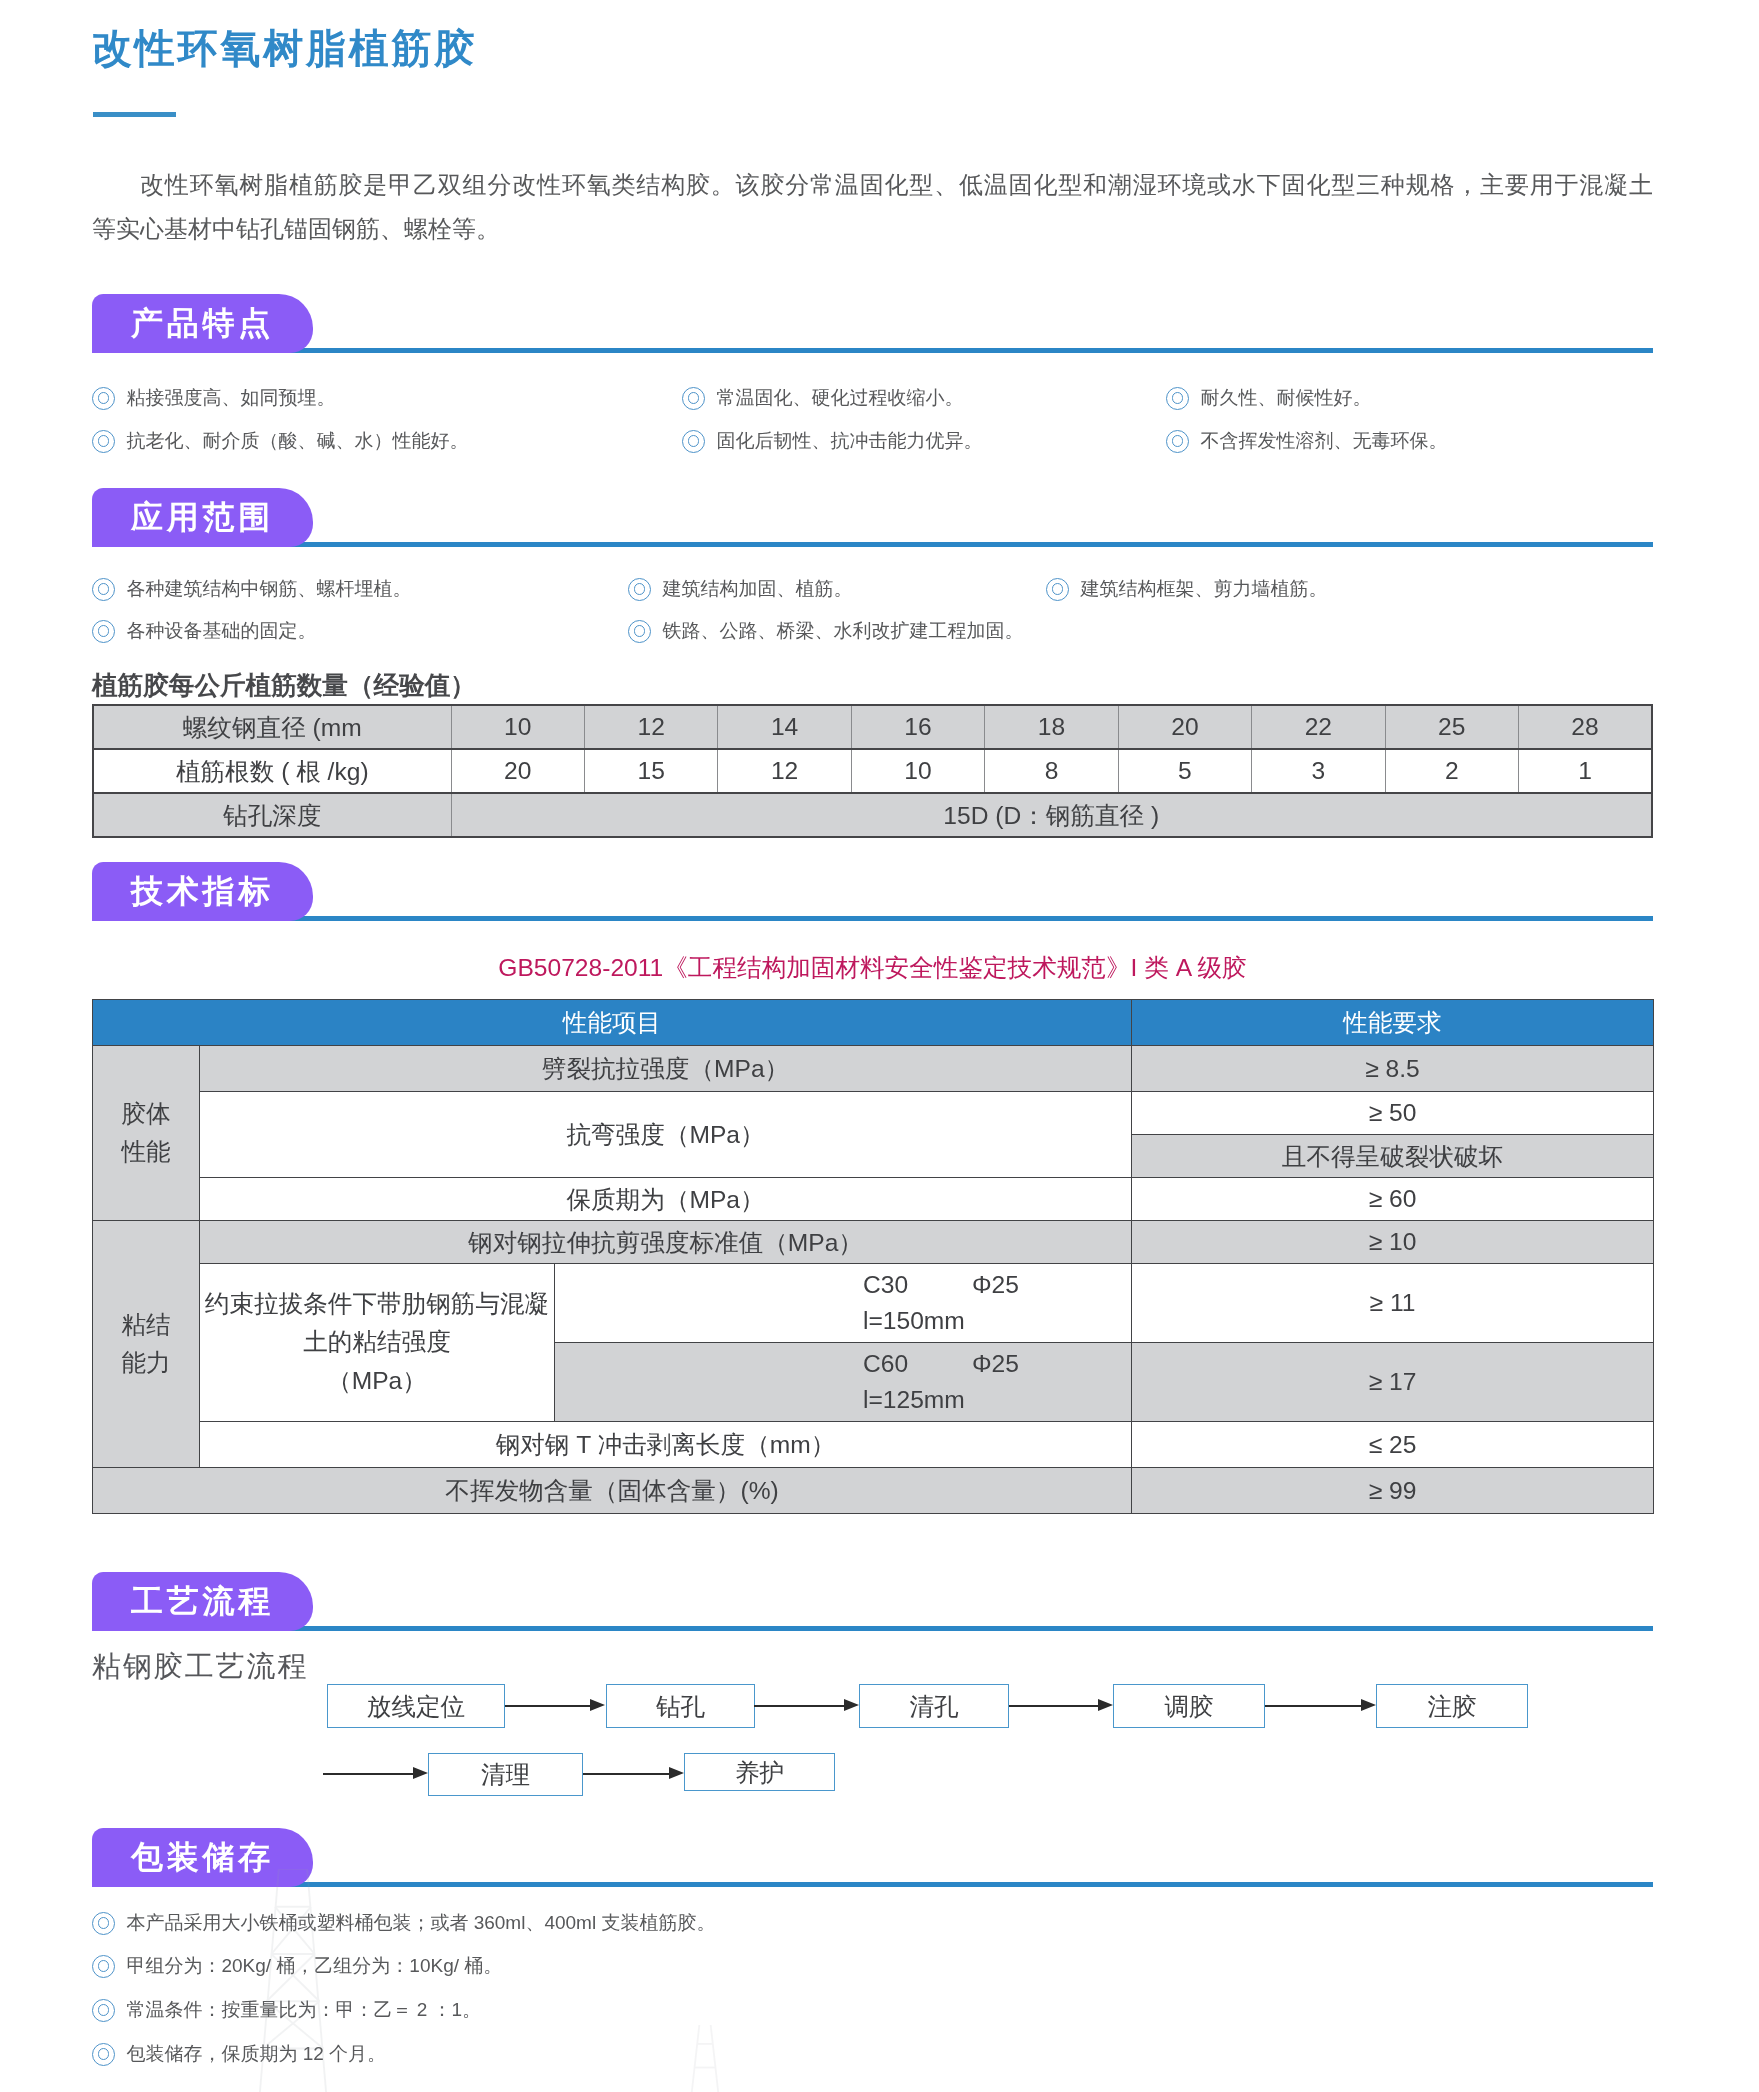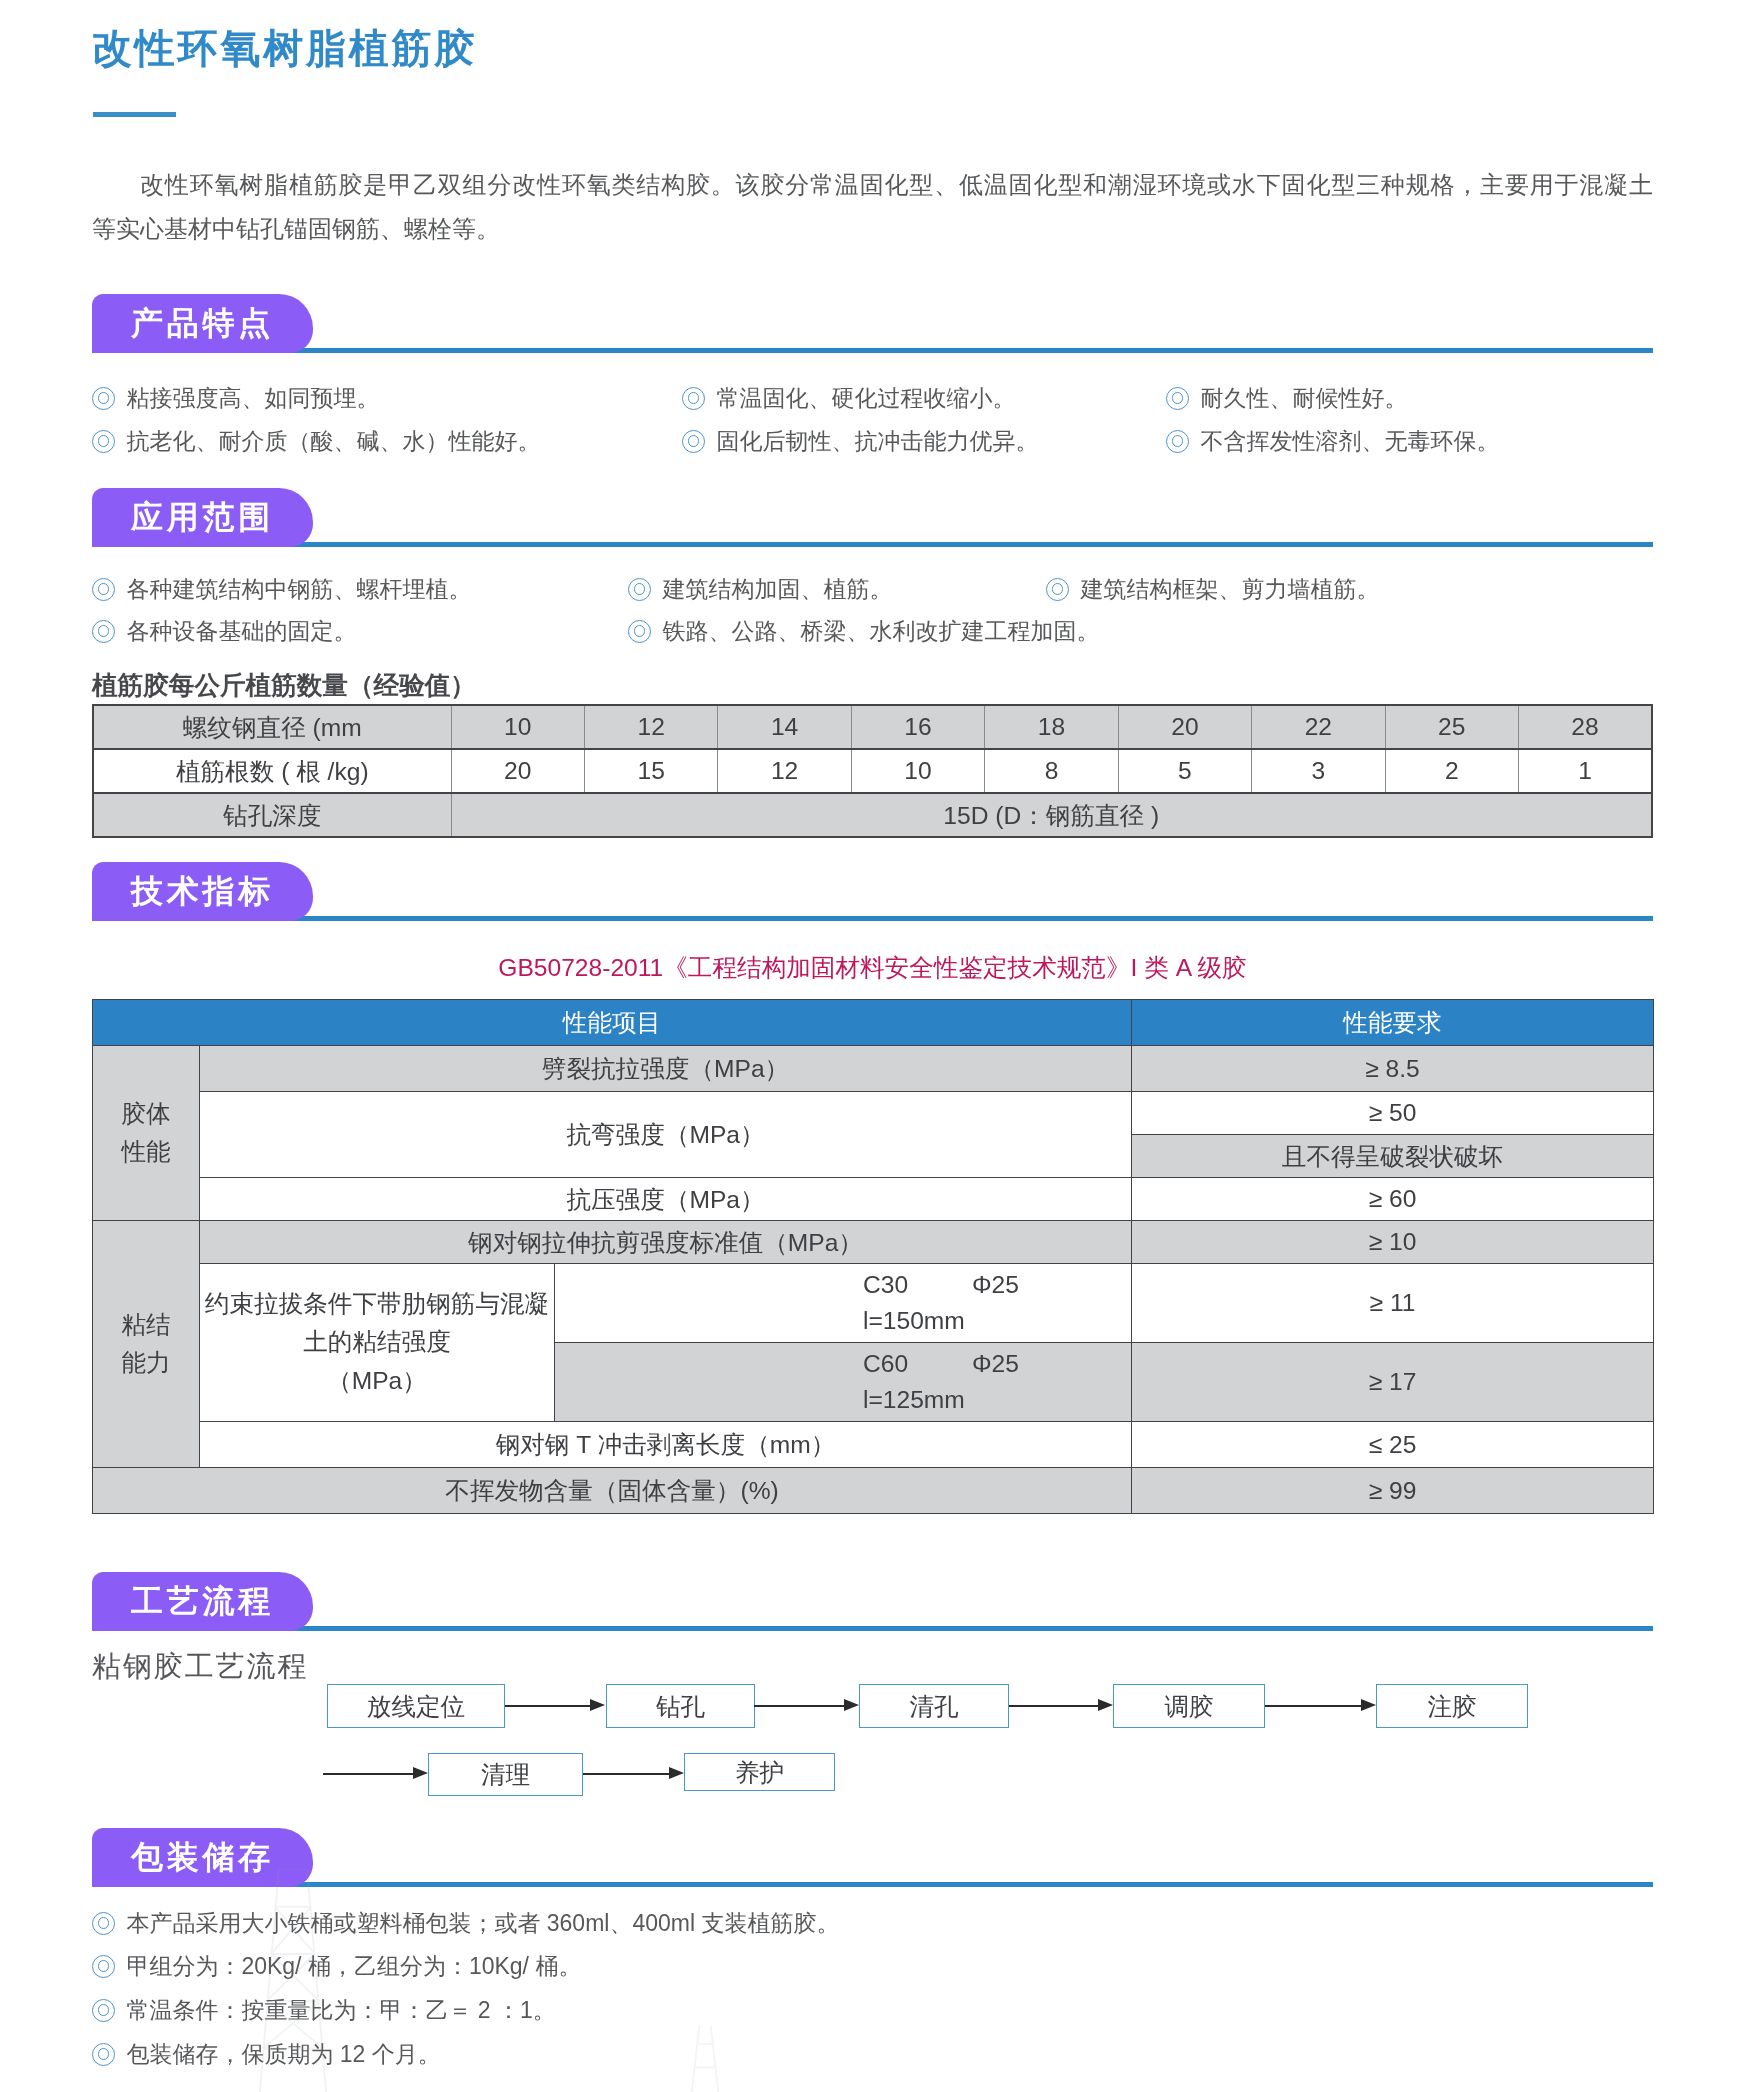--- a/index.html
+++ b/index.html
@@ -13,21 +13,21 @@
   .intro{left:92px;top:163px;width:1561px;font-size:24px;line-height:44px;color:#57585a;}
   .intro .l1{display:block;text-indent:2em;text-align:justify;text-align-last:justify;}
   .intro .l2{display:block;}
   
   .sec{left:92px;width:1561px;height:62px;}
   .sec .line{position:absolute;left:0;bottom:0;width:100%;height:4.7px;background:#2b86c6;}
   .sec .badge{position:absolute;left:0;bottom:0;width:221px;height:59px;background:#8b5cf6;
               border-radius:11.4px 34px 23px 0;display:flex;align-items:center;justify-content:center;
               color:#fff;font-size:32px;font-weight:bold;letter-spacing:3.8px;}
   
-  .bullet{position:absolute;display:flex;align-items:center;height:34px;font-size:23px;color:#57585a;white-space:nowrap;}
+  .bullet{position:absolute;display:flex;align-items:center;height:34px;font-size:19px;color:#57585a;white-space:nowrap;}
   .bullet .ring{width:21px;height:21px;border:1.9px solid #4e93c9;border-radius:50%;
                 display:flex;align-items:center;justify-content:center;margin-right:11.4px;flex:0 0 auto;}
   .bullet .ring .dot{width:9.5px;height:9.5px;border:1.9px solid #4e93c9;border-radius:50%;}
   
   .caption{left:92px;top:668px;font-size:25.6px;font-weight:bold;color:#47484b;}
   
   table{border-collapse:collapse;table-layout:fixed;}
   td{text-align:center;vertical-align:middle;font-size:24.6px;color:#3f4043;padding:0;}
   .t1{left:92px;top:704px;width:1561px;}
   .t1 td{border-top:2.8px solid #454548;border-bottom:2.8px solid #454548;border-left:0.9px solid #8a8b8e;border-right:0.9px solid #8a8b8e;height:42px;}
@@ -215,21 +215,21 @@
       <td class="gray">≥ 8.5</td>
     </tr>
     <tr>
       <td colspan="2" rowspan="2">抗弯强度（MPa）</td>
       <td>≥ 50</td>
     </tr>
     <tr>
       <td class="gray">且不得呈破裂状破坏</td>
     </tr>
     <tr>
-      <td colspan="2">抗压强度（MPa）</td>
+      <td colspan="2">保质期为（MPa）</td>
       <td>≥ 60</td>
     </tr>
     <tr>
       <td class="gray grp" rowspan="4"><span>粘结能力</span></td>
       <td class="gray" colspan="2">钢对钢拉伸抗剪强度标准值（MPa）</td>
       <td class="gray">≥ 10</td>
     </tr>
     <tr>
       <td class="tall bondlbl" rowspan="2">
         <span>约束拉拔条件下带肋钢筋与混凝土的粘结强度</span>

